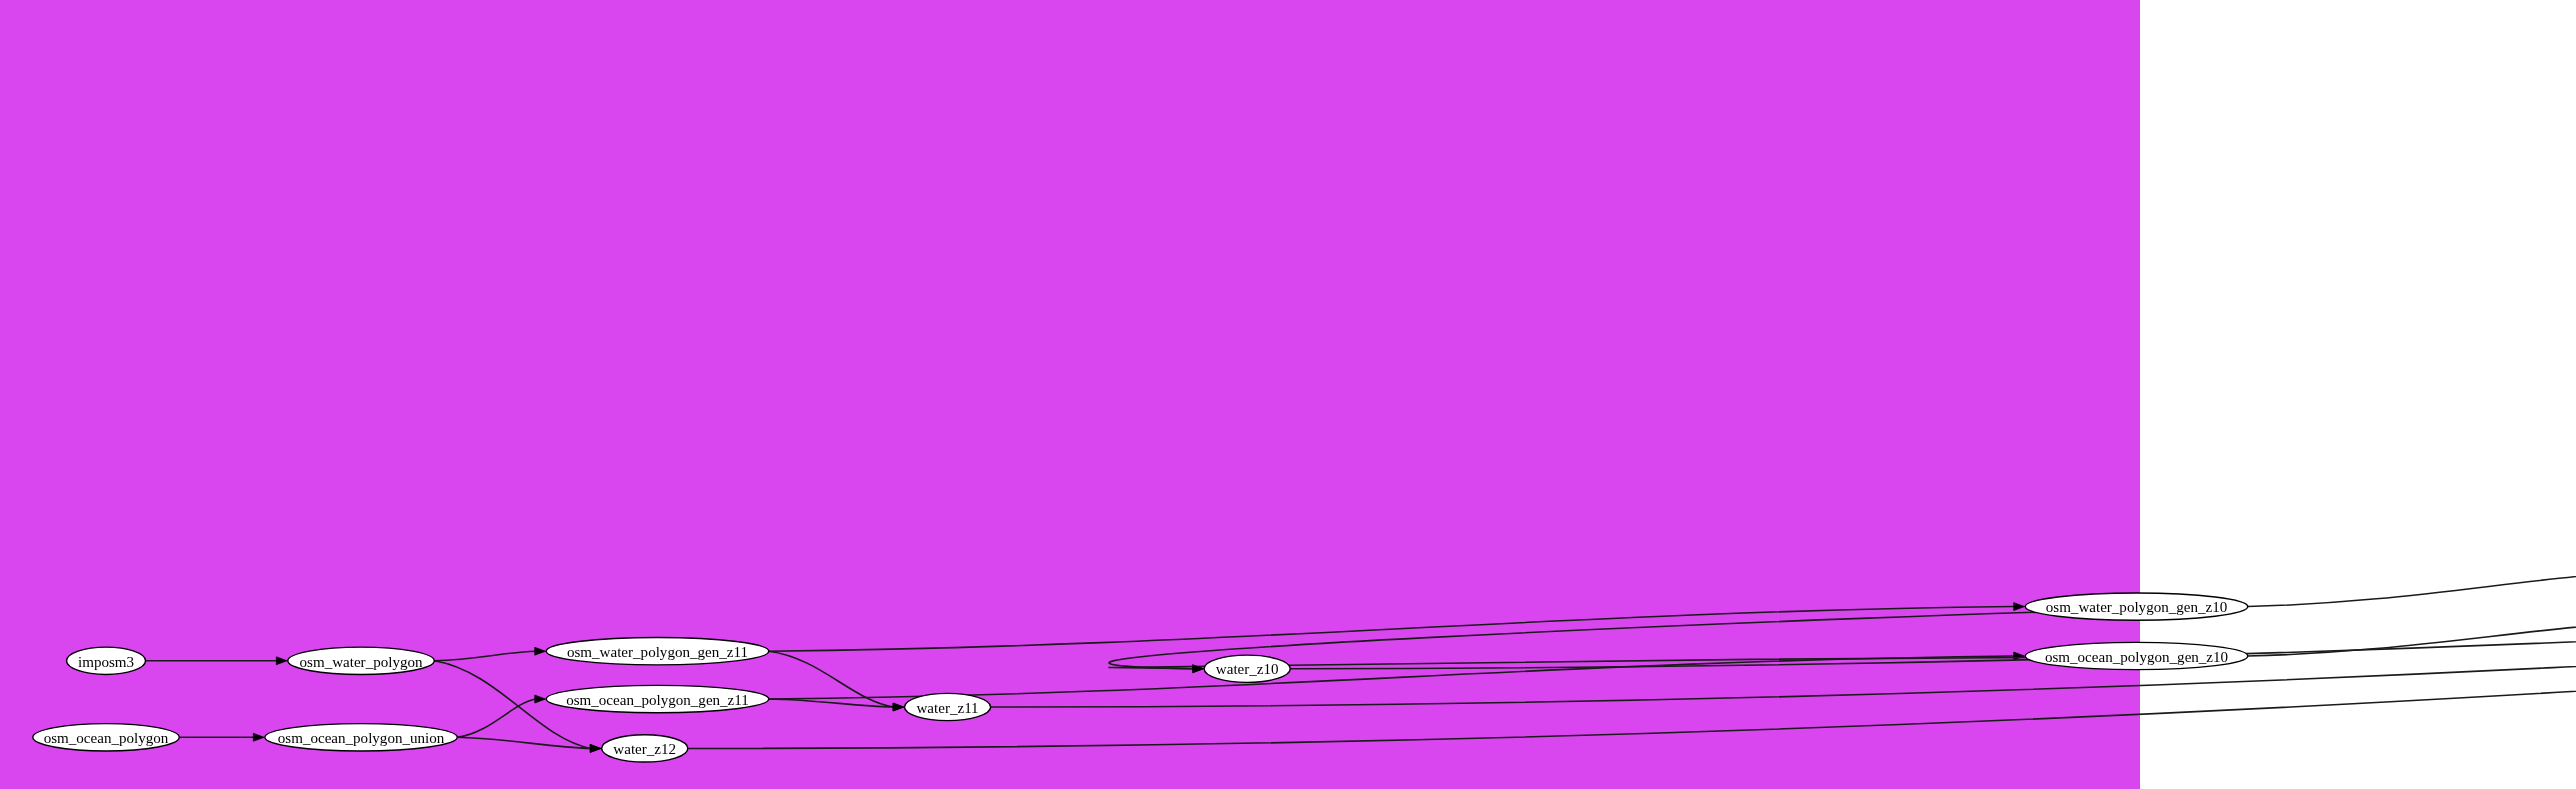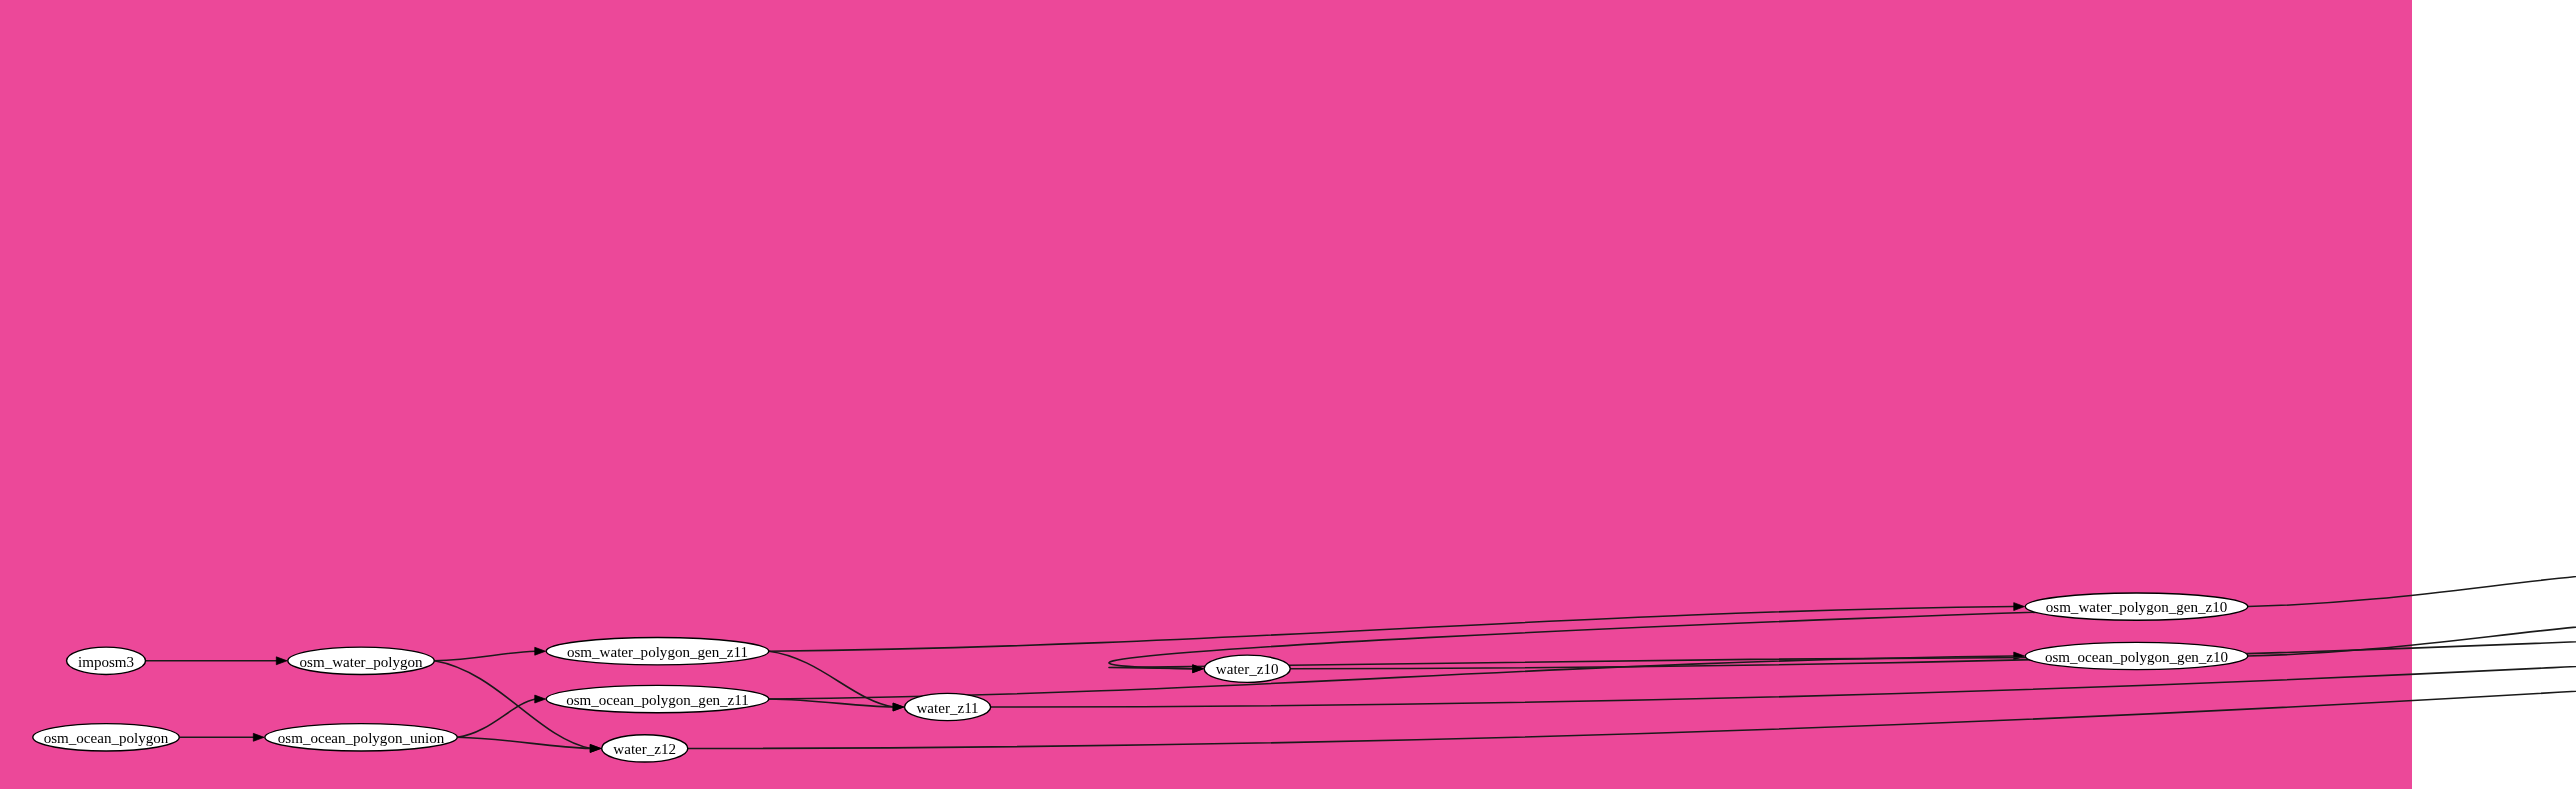--- a/index.html
+++ b/index.html
@@ -1,16 +1,16 @@
 <!DOCTYPE html>
 <html style="font-size:11.5px"><head>
 <meta charset="utf-8">
 <style>
   html,body{margin:0;padding:0;background:#ffffff;}
-  #stage{position:relative;width:2412px;height:789px;background:#ec4899;
+  #stage{position:relative;width:2140px;height:789px;background:#d946ef;
          font-family:"Liberation Serif", serif;}
   svg#graph{position:absolute;left:0;top:0;width:2576px;height:789px;}
   .node-ellipse{fill:#ffffff;stroke:#000000;stroke-width:2;}
   .node-label{font-family:"Liberation Serif", serif;font-size:21px;fill:#000000;
               text-anchor:middle;dominant-baseline:central;}
   .edge-path{fill:none;stroke:#1a1a1a;stroke-width:2.2;}
   .arrow-head{fill:#000000;stroke:#000000;stroke-width:1;}
   .rec-outer{fill:#ffaec9;stroke:#2b2b2b;stroke-width:2.5;}
   .rec-title{font-family:"Liberation Serif", serif;font-size:22px;fill:#000000;
              text-anchor:middle;dominant-baseline:central;}

